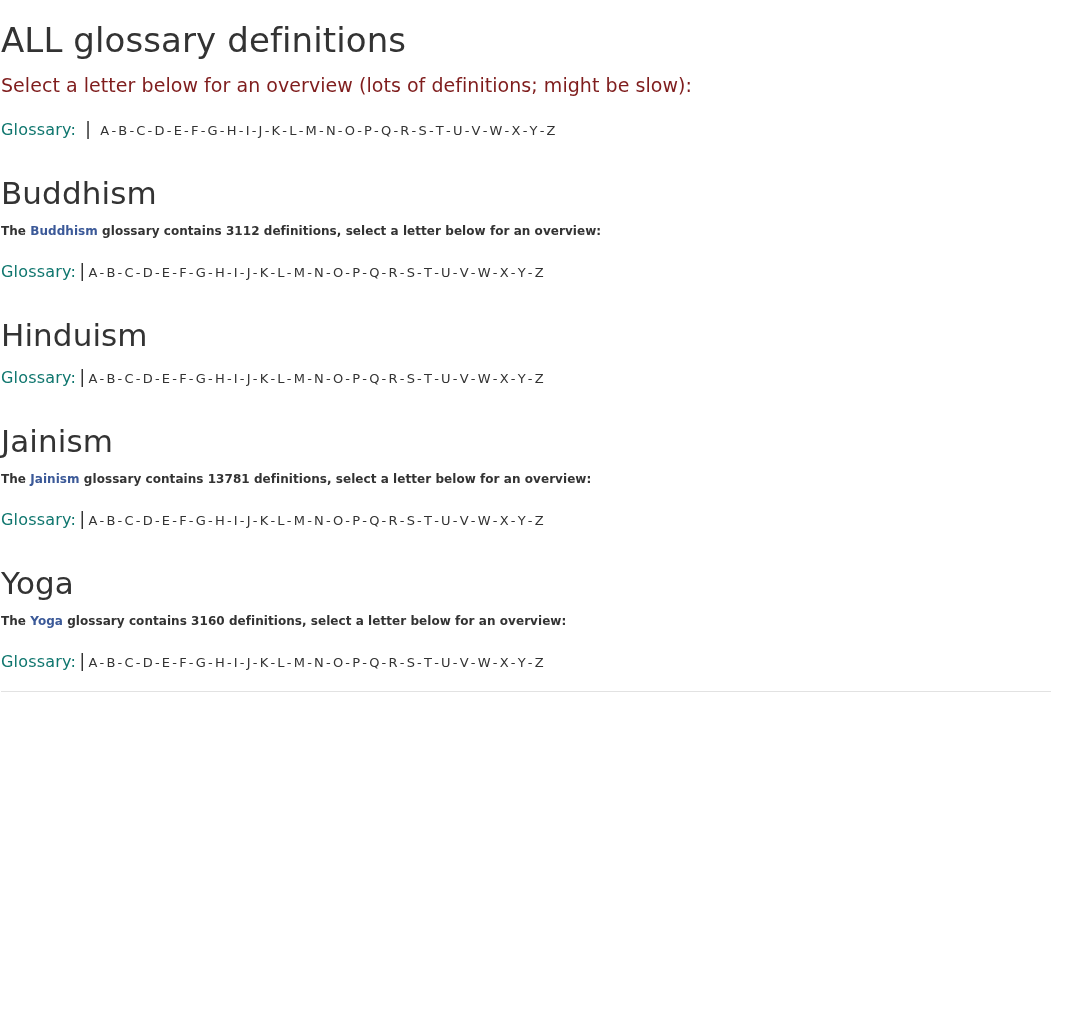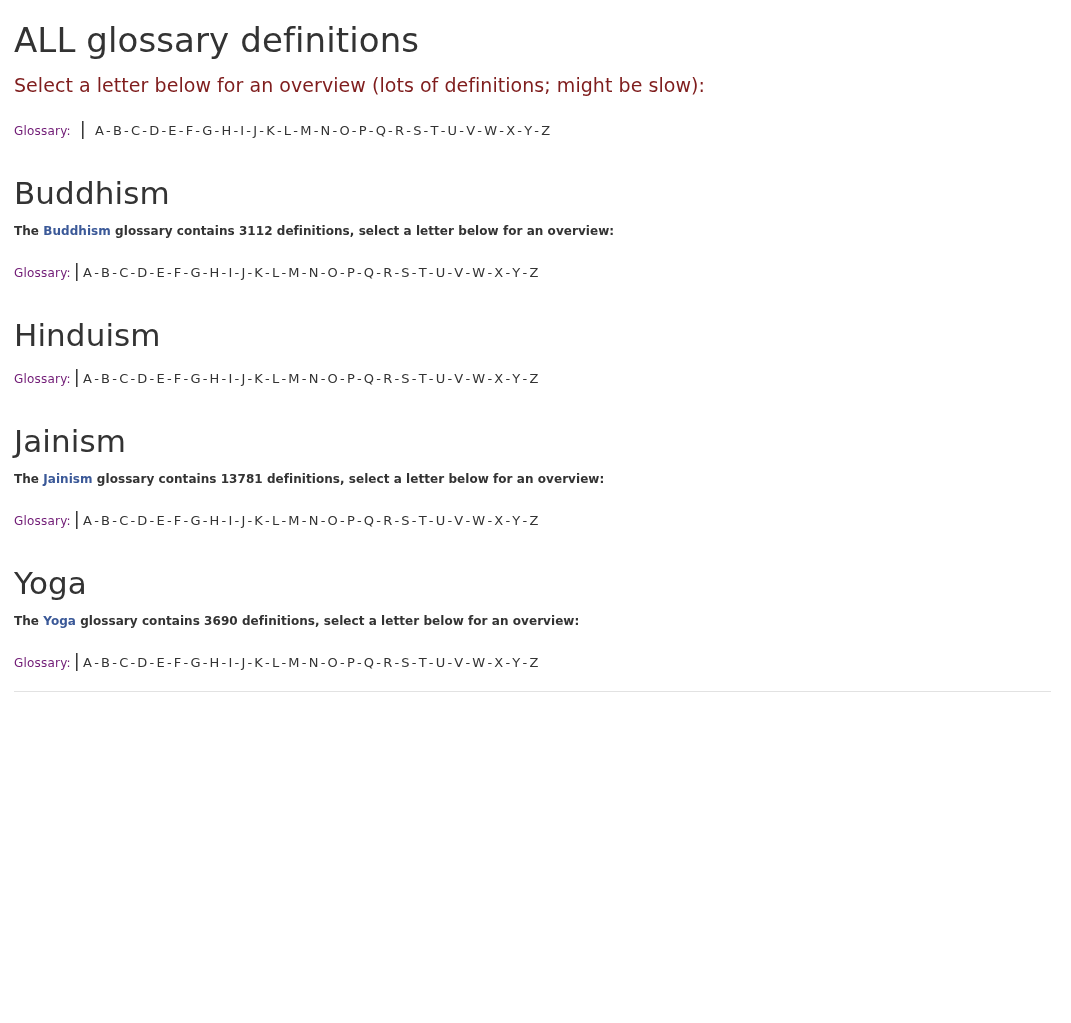--- a/index.html
+++ b/index.html
@@ -8,21 +8,21 @@
     background: #ffffff;
   }
   body {
     width: 1071px;
     min-height: 1023px;
     font-family: "DejaVu Sans", "Liberation Sans", sans-serif;
     color: #333333;
     -webkit-font-smoothing: antialiased;
   }
   .page {
-    padding: 14px 20px 0 14px;
+    padding: 14px 20px 0 1px;
     box-sizing: border-box;
   }
   h1.page-title {
     font-size: 34px;
     font-weight: 400;
     color: #333333;
     margin: 6px 0 14px 0;
     letter-spacing: 0.1px;
   }
   p.intro {
@@ -51,22 +51,22 @@
     text-decoration: none;
   }
   .glossary-line {
     font-size: 18px;
     color: #333333;
     margin: 0 0 4px 0;
     white-space: nowrap;
     letter-spacing: 0.2px;
   }
   .glossary-label {
-    font-size: 12px;
-    color: #701a75;
+    font-size: 16px;
+    color: #0f766e;
   }
   .glossary-sep {
     color: #333333;
     padding: 0 3px;
   }
   .glossary-letters {
     font-size: 13px;
   }
   .glossary-letters a {
     color: #333333;
@@ -106,19 +106,19 @@
         <h2 class="section-title">Hinduism</h2>
         <div class="glossary-line"><span class="glossary-label">Glossary:</span><span class="glossary-sep">|</span><span class="glossary-letters"><a href="#">A</a><span class="dash">-</span><a href="#">B</a><span class="dash">-</span><a href="#">C</a><span class="dash">-</span><a href="#">D</a><span class="dash">-</span><a href="#">E</a><span class="dash">-</span><a href="#">F</a><span class="dash">-</span><a href="#">G</a><span class="dash">-</span><a href="#">H</a><span class="dash">-</span><a href="#">I</a><span class="dash">-</span><a href="#">J</a><span class="dash">-</span><a href="#">K</a><span class="dash">-</span><a href="#">L</a><span class="dash">-</span><a href="#">M</a><span class="dash">-</span><a href="#">N</a><span class="dash">-</span><a href="#">O</a><span class="dash">-</span><a href="#">P</a><span class="dash">-</span><a href="#">Q</a><span class="dash">-</span><a href="#">R</a><span class="dash">-</span><a href="#">S</a><span class="dash">-</span><a href="#">T</a><span class="dash">-</span><a href="#">U</a><span class="dash">-</span><a href="#">V</a><span class="dash">-</span><a href="#">W</a><span class="dash">-</span><a href="#">X</a><span class="dash">-</span><a href="#">Y</a><span class="dash">-</span><a href="#">Z</a></span></div>
       </div>
       <div class="section">
         <h2 class="section-title">Jainism</h2>
         <p class="section-desc"><span>The</span> <a class="topic-link" href="#">Jainism</a> <span>glossary contains 13781 definitions, select a letter below for an overview:</span></p>
         <div class="glossary-line"><span class="glossary-label">Glossary:</span><span class="glossary-sep">|</span><span class="glossary-letters"><a href="#">A</a><span class="dash">-</span><a href="#">B</a><span class="dash">-</span><a href="#">C</a><span class="dash">-</span><a href="#">D</a><span class="dash">-</span><a href="#">E</a><span class="dash">-</span><a href="#">F</a><span class="dash">-</span><a href="#">G</a><span class="dash">-</span><a href="#">H</a><span class="dash">-</span><a href="#">I</a><span class="dash">-</span><a href="#">J</a><span class="dash">-</span><a href="#">K</a><span class="dash">-</span><a href="#">L</a><span class="dash">-</span><a href="#">M</a><span class="dash">-</span><a href="#">N</a><span class="dash">-</span><a href="#">O</a><span class="dash">-</span><a href="#">P</a><span class="dash">-</span><a href="#">Q</a><span class="dash">-</span><a href="#">R</a><span class="dash">-</span><a href="#">S</a><span class="dash">-</span><a href="#">T</a><span class="dash">-</span><a href="#">U</a><span class="dash">-</span><a href="#">V</a><span class="dash">-</span><a href="#">W</a><span class="dash">-</span><a href="#">X</a><span class="dash">-</span><a href="#">Y</a><span class="dash">-</span><a href="#">Z</a></span></div>
       </div>
       <div class="section">
         <h2 class="section-title">Yoga</h2>
-        <p class="section-desc"><span>The</span> <a class="topic-link" href="#">Yoga</a> <span>glossary contains 3690 definitions, select a letter below for an overview:</span></p>
+        <p class="section-desc"><span>The</span> <a class="topic-link" href="#">Yoga</a> <span>glossary contains 3160 definitions, select a letter below for an overview:</span></p>
         <div class="glossary-line"><span class="glossary-label">Glossary:</span><span class="glossary-sep">|</span><span class="glossary-letters"><a href="#">A</a><span class="dash">-</span><a href="#">B</a><span class="dash">-</span><a href="#">C</a><span class="dash">-</span><a href="#">D</a><span class="dash">-</span><a href="#">E</a><span class="dash">-</span><a href="#">F</a><span class="dash">-</span><a href="#">G</a><span class="dash">-</span><a href="#">H</a><span class="dash">-</span><a href="#">I</a><span class="dash">-</span><a href="#">J</a><span class="dash">-</span><a href="#">K</a><span class="dash">-</span><a href="#">L</a><span class="dash">-</span><a href="#">M</a><span class="dash">-</span><a href="#">N</a><span class="dash">-</span><a href="#">O</a><span class="dash">-</span><a href="#">P</a><span class="dash">-</span><a href="#">Q</a><span class="dash">-</span><a href="#">R</a><span class="dash">-</span><a href="#">S</a><span class="dash">-</span><a href="#">T</a><span class="dash">-</span><a href="#">U</a><span class="dash">-</span><a href="#">V</a><span class="dash">-</span><a href="#">W</a><span class="dash">-</span><a href="#">X</a><span class="dash">-</span><a href="#">Y</a><span class="dash">-</span><a href="#">Z</a></span></div>
       </div>
     </div>
 
   <div class="bottom-rule"></div>
 </div>
 
 </body></html>

